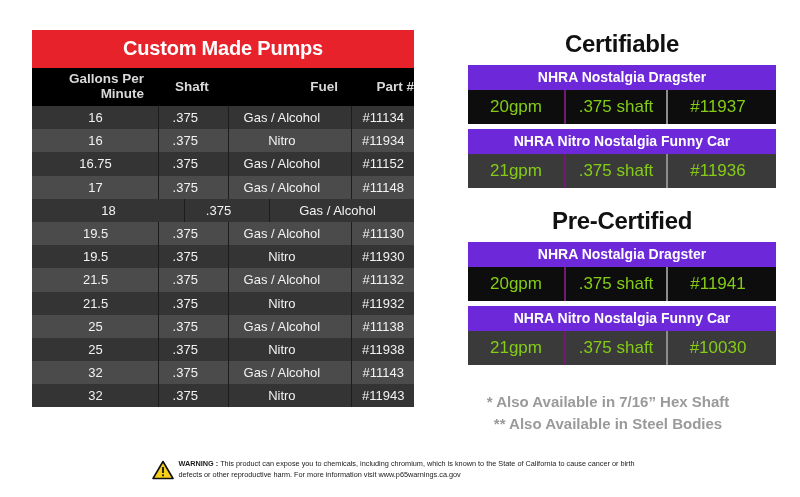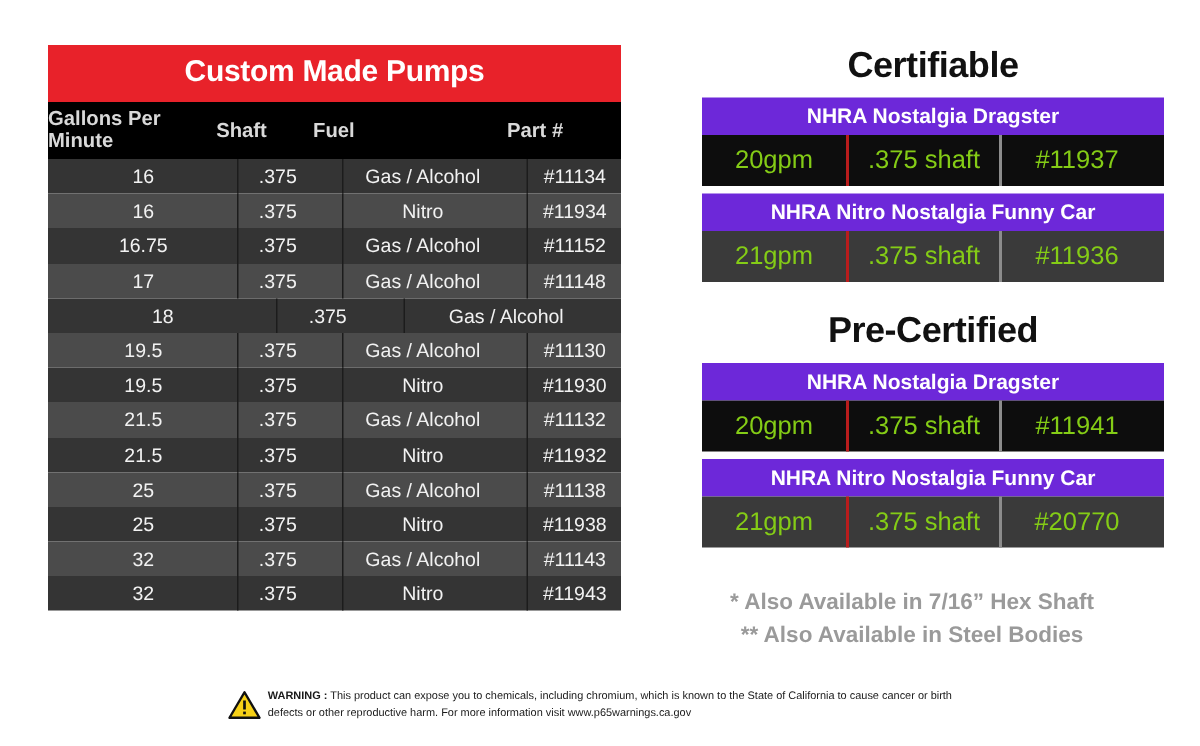--- a/index.html
+++ b/index.html
@@ -34,21 +34,21 @@
   .main-head {
     background: #000000;
     display: flex;
     align-items: center;
     height: 38px;
   }
   .main-head > div {
     color: #d9d9d9;
     font-size: 13.5px;
     font-weight: bold;
-    text-align: left;
+    text-align: right;
     line-height: 1.08;
     box-sizing: border-box;
   }
   .c-gpm  { width: 118px; }
   .c-shaft{ width: 68px; }
   .c-fuel { width: 136px; }
   .c-part { width: 80px; }
 
   .main-row {
     display: flex;
@@ -107,21 +107,21 @@
   .sub-row.mid   { background: #3a3a3a; }
   .sub-row > div {
     color: #84cc16;
     font-size: 17px;
     display: flex;
     align-items: center;
     justify-content: center;
     box-sizing: border-box;
   }
   .sc-gpm   { width: 96px; }
-  .sc-shaft { width: 104px; border-left: 2px solid #b91c1c; border-right: 2px solid #8c8c8c; }
+  .sc-shaft { width: 104px; border-left: 2px solid #701a75; border-right: 2px solid #8c8c8c; }
   .sc-part  { width: 100px; }
 
   
   #footnotes {
     position: absolute;
     left: 440px;
     top: 391px;
     width: 336px;
     text-align: center;
     color: #9a9a9a;
@@ -276,21 +276,21 @@
       <div class="sc-shaft">.375 shaft</div>
       <div class="sc-part">#11941</div>
     </div>
   </div>
 
   <div class="sub-table">
     <div class="sub-head">NHRA Nitro Nostalgia Funny Car</div>
     <div class="sub-row mid">
       <div class="sc-gpm">21gpm</div>
       <div class="sc-shaft">.375 shaft</div>
-      <div class="sc-part">#20770</div>
+      <div class="sc-part">#10030</div>
     </div>
   </div>
 </div>
 
 <div id="footnotes">
   <div>* Also Available in 7/16” Hex Shaft</div>
   <div>** Also Available in Steel Bodies</div>
 </div>
 
 <div id="warning">

